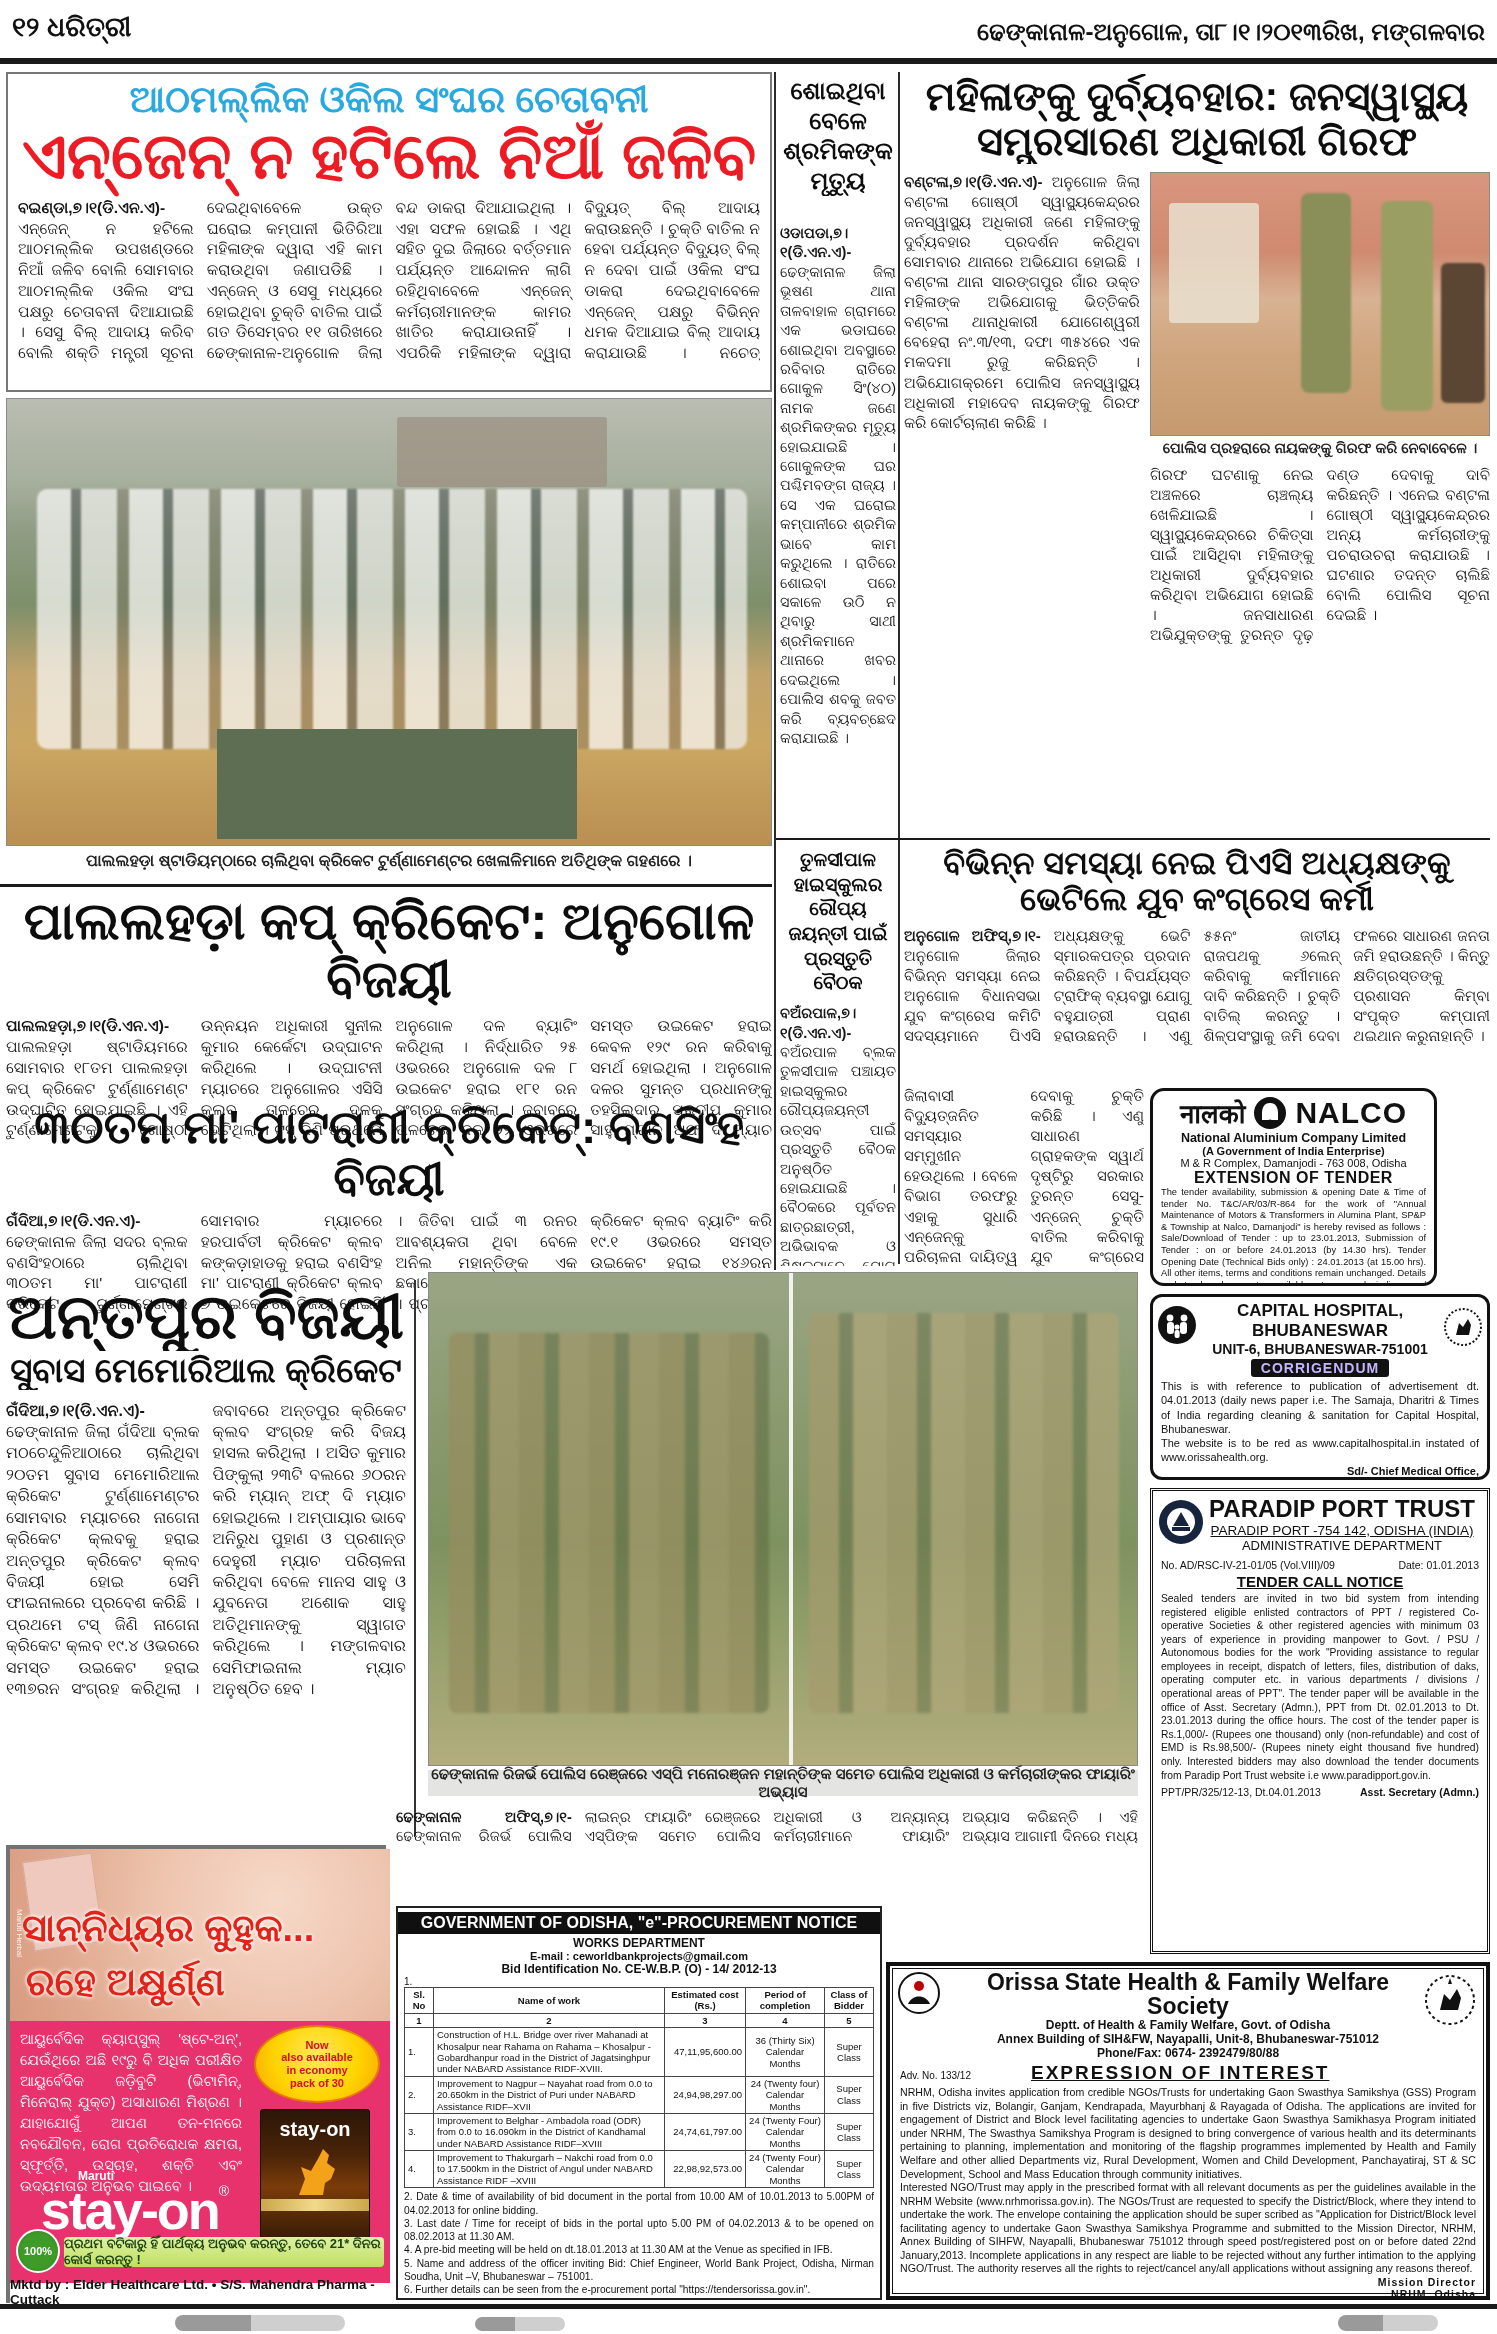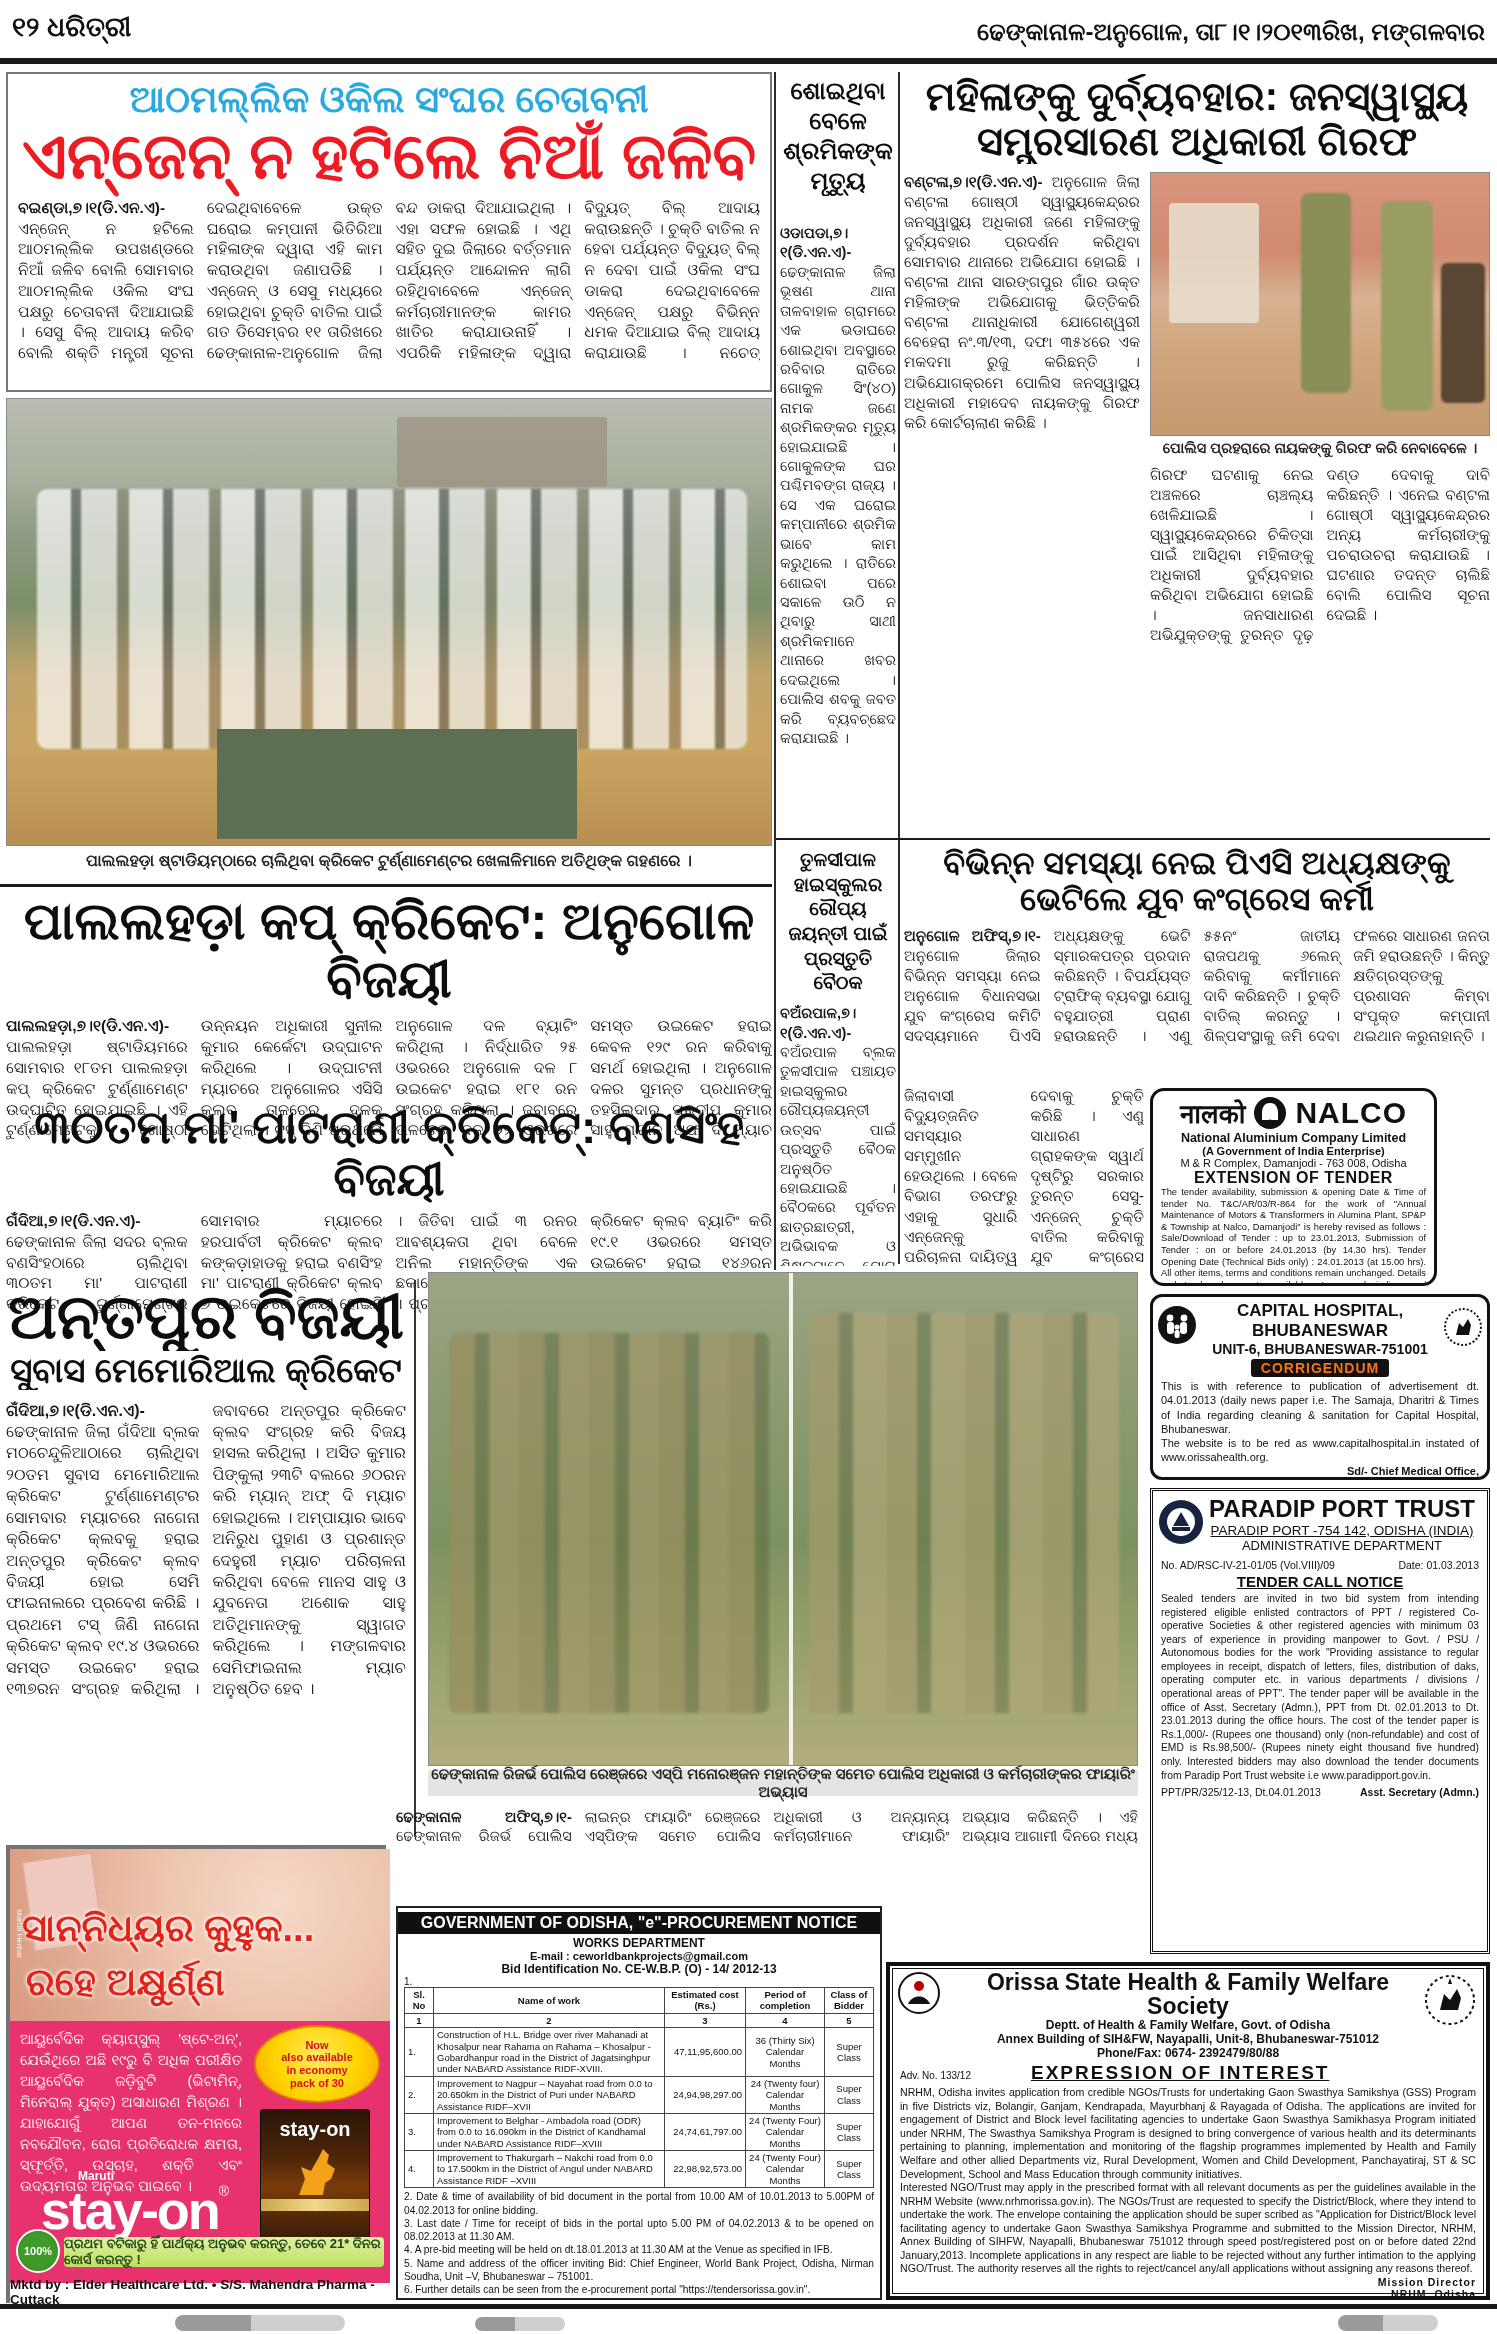--- a/index.html
+++ b/index.html
@@ -206,40 +206,40 @@
         <rect x="23" y="17" width="7" height="12" rx="3" fill="#fff"></rect>
         <circle cx="20" cy="22" r="2.6" fill="#fff"></circle>
         <rect x="17.6" y="25" width="5" height="8" rx="2" fill="#fff"></rect>
       </svg>
     <svg width="40" height="40" viewBox="0 0 40 40" style="position:absolute;right:4px;top:10px;">
         <circle cx="20" cy="20" r="18" fill="none" stroke="#111" stroke-width="2" stroke-dasharray="2 2"></circle>
         <path d="M13 28 L16 16 L20 20 L25 12 L28 18 L26 28 Z" fill="#111"></path>
       </svg>
     <div style="text-align:center;font-weight:bold;font-size:17px;margin-left:40px;margin-right:40px;">CAPITAL HOSPITAL, BHUBANESWAR</div>
     <div style="text-align:center;font-weight:bold;font-size:14px;">UNIT-6, BHUBANESWAR-751001</div>
-    <div style="text-align:center;margin:2px 0;"><span style="background:#111;color:#f97316;font-weight:bold;font-size:14px;padding:1px 10px;border-radius:3px;letter-spacing:1px;">CORRIGENDUM</span></div>
+    <div style="text-align:center;margin:2px 0;"><span style="background:#111;color:#c4b5fd;font-weight:bold;font-size:14px;padding:1px 10px;border-radius:3px;letter-spacing:1px;">CORRIGENDUM</span></div>
     <div class="small-just" style="font-size:11px;line-height:1.3;">This is with reference to publication of advertisement dt. 04.01.2013 (daily news paper i.e. The Samaja, Dharitri &amp; Times of India regarding cleaning &amp; sanitation for Capital Hospital, Bhubaneswar.</div>
     <div class="small-just" style="font-size:11px;line-height:1.3;">The website is to be red as www.capitalhospital.in instated of www.orissahealth.org.</div>
     <div class="sig" style="text-align:right;font-weight:bold;font-size:11px;">Sd/- Chief Medical Office,
 Capital Hospital, Bhubaneswar</div>
   </div>
 
   <div class="abs noticebox eng" style="left:1150px;top:1488px;width:340px;height:466px;border:3px double #111;padding:4px 8px;overflow:hidden;">
     <svg width="46" height="46" viewBox="0 0 46 46" style="position:absolute;left:5px;top:8px;">
         <circle cx="23" cy="23" r="22" fill="#16243d"></circle>
         <circle cx="23" cy="23" r="14" fill="#fff"></circle>
         <path d="M15 27 L23 13 L31 27 Z" fill="#16243d"></path>
         <rect x="14" y="28" width="18" height="4" fill="#16243d"></rect>
       </svg>
     <div style="text-align:center;font-weight:bold;font-size:24px;margin-left:44px;">PARADIP PORT TRUST</div>
     <div class="underline" style="text-align:center;font-size:13.5px;margin-left:44px;">PARADIP PORT -754 142, ODISHA (INDIA)</div>
     <div style="text-align:center;font-size:13px;margin-left:44px;">ADMINISTRATIVE DEPARTMENT</div>
     <div style="display:flex;justify-content:space-between;font-size:10.5px;margin-top:6px;">
       <span>No. AD/RSC-IV-21-01/05 (Vol.VIII)/09</span>
-      <span>Date: 01.03.2013</span>
+      <span>Date: 01.01.2013</span>
     </div>
     <div class="underline" style="text-align:center;font-weight:bold;font-size:15px;margin:2px 0;">TENDER CALL NOTICE</div>
     <div class="small-just" style="font-size:10.3px;line-height:1.32;">Sealed tenders are invited in two bid system from intending registered eligible enlisted contractors of PPT / registered Co-operative Societies &amp; other registered agencies with minimum 03 years of experience in providing manpower to Govt. / PSU / Autonomous bodies for the work "Providing assistance to regular employees in receipt, dispatch of letters, files, distribution of daks, operating computer etc. in various departments / divisions / operational areas of  PPT". The tender paper will be available in the office of Asst. Secretary (Admn.), PPT from Dt. 02.01.2013 to Dt. 23.01.2013 during the office hours. The cost of the tender paper is Rs.1,000/- (Rupees one thousand) only (non-refundable) and cost of EMD is Rs.98,500/- (Rupees ninety eight thousand five hundred) only. Interested bidders may also download the tender documents from Paradip Port Trust website i.e www.paradipport.gov.in.</div>
     <div style="display:flex;justify-content:space-between;font-size:10.5px;margin-top:4px;">
       <span>PPT/PR/325/12-13, Dt.04.01.2013</span>
       <b>Asst. Secretary (Admn.)</b>
     </div>
   </div>
 
   <div class="abs photo" style="left:428px;top:1272px;width:710px;height:494px;background:

